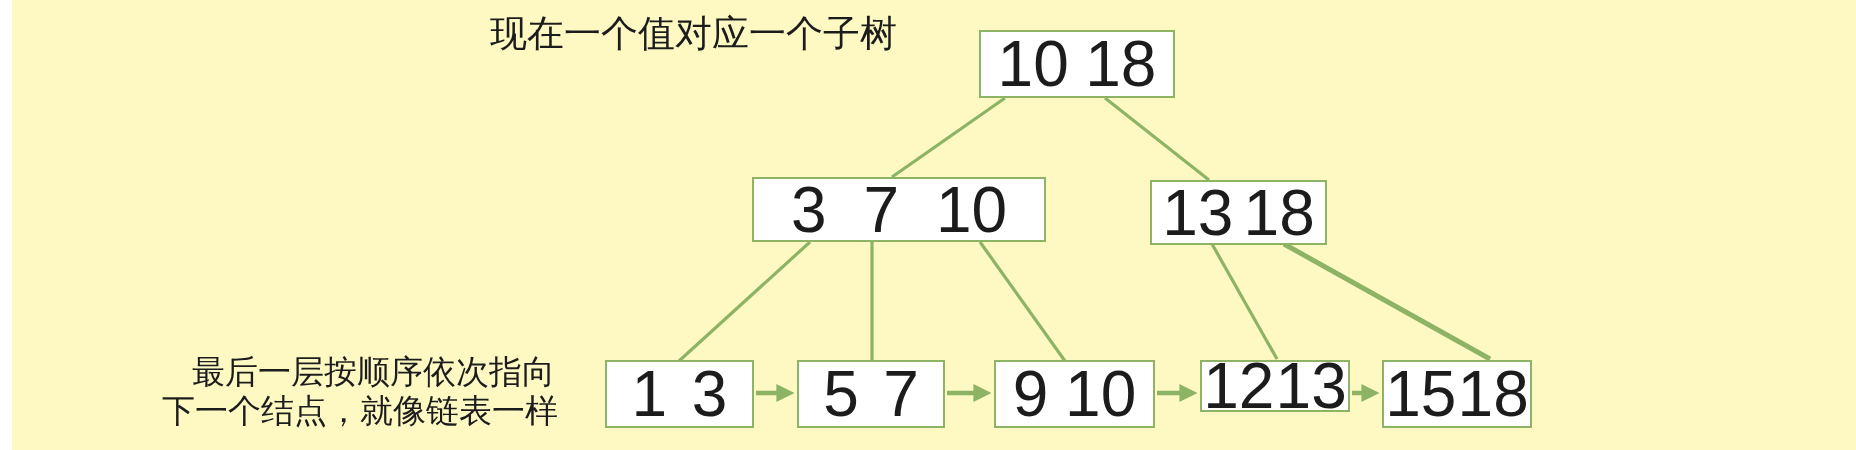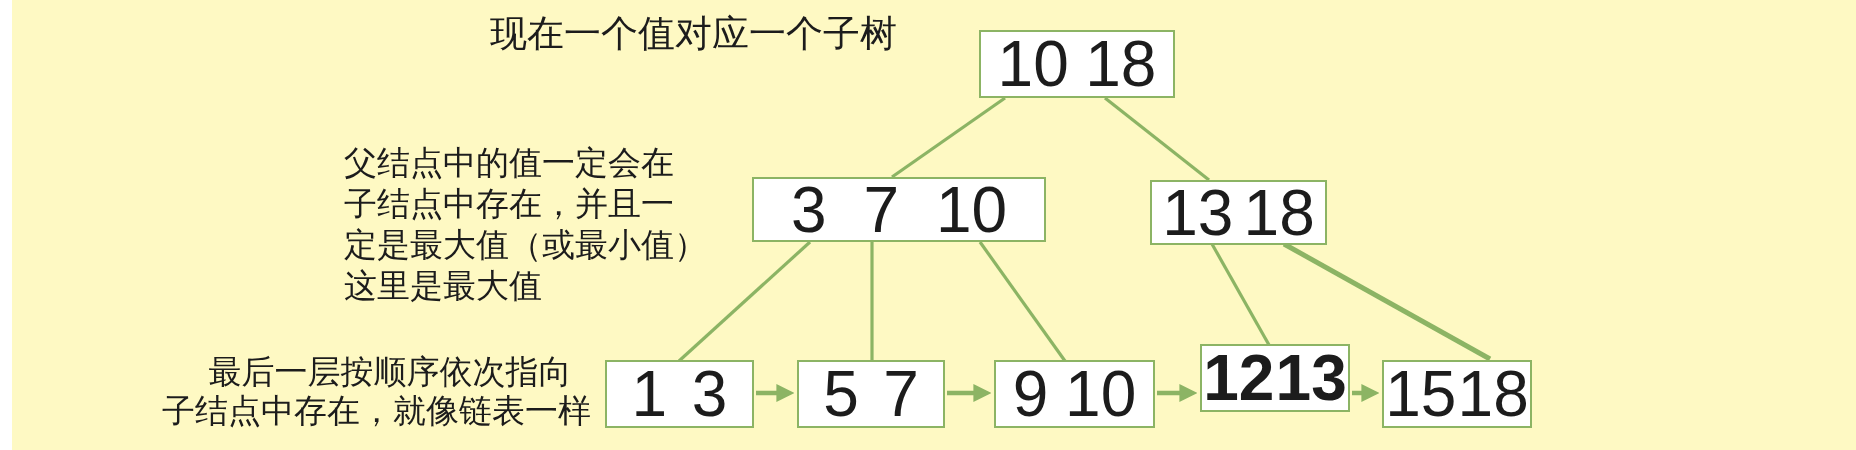--- a/index.html
+++ b/index.html
@@ -77,30 +77,24 @@
     <line class="edge edge-thick" x1="1272" y1="244" x2="1478" y2="359"></line>
 
     <line class="link-arrow" x1="744" y1="393" x2="777" y2="393" marker-end="url(#arrowhead)"></line>
     <line class="link-arrow" x1="935" y1="393" x2="974" y2="393" marker-end="url(#arrowhead)"></line>
     <line class="link-arrow" x1="1145" y1="393" x2="1180" y2="393" marker-end="url(#arrowhead)"></line>
     <line class="link-arrow" x1="1340" y1="393" x2="1362" y2="393" marker-end="url(#arrowhead)"></line>
   </svg>
 
   <div class="note note-top" style="left:478px; top:14px;">现在一个值对应一个子树</div>
 
-  <div class="note" style="left:332px; top:142px;">
-    <div>父结点中的值一定会在</div>
-    <div>子结点中存在，并且一</div>
-    <div>定是最大值（或最小值）</div>
-    <div>这里是最大值</div>
-  </div>
 
   <div class="note note-bottom" style="left:150px; top:352px;">
     <div class="indent1">最后一层按顺序依次指向</div>
-    <div>子结点中存在，就像链表一样</div>
+    <div>下一个结点，就像链表一样</div>
   </div>
 
   <div class="node" style="left:967px; top:30px; width:196px; height:68px;">
     <span>10</span>
     <span>18</span>
   </div>
 
   <div class="node" style="left:740px; top:177px; width:294px; height:65px;">
     <span>3</span>
     <span>7</span>
@@ -120,21 +114,21 @@
   <div class="node" style="left:785px; top:360px; width:148px; height:68px;">
     <span>5</span>
     <span>7</span>
   </div>
 
   <div class="node" style="left:982px; top:360px; width:161px; height:68px;">
     <span>9</span>
     <span>10</span>
   </div>
 
-  <div class="node" style="left:1188px; top:344px; width:150px; height:68px;font-weight:bold;">
+  <div class="node" style="left:1188px; top:360px; width:150px; height:52px;">
     <span>12</span>
     <span>13</span>
   </div>
 
   <div class="node" style="left:1370px; top:360px; width:150px; height:68px;align-items:center;">
     <span>15</span>
     <span>18</span>
   </div>
 
 </div>

